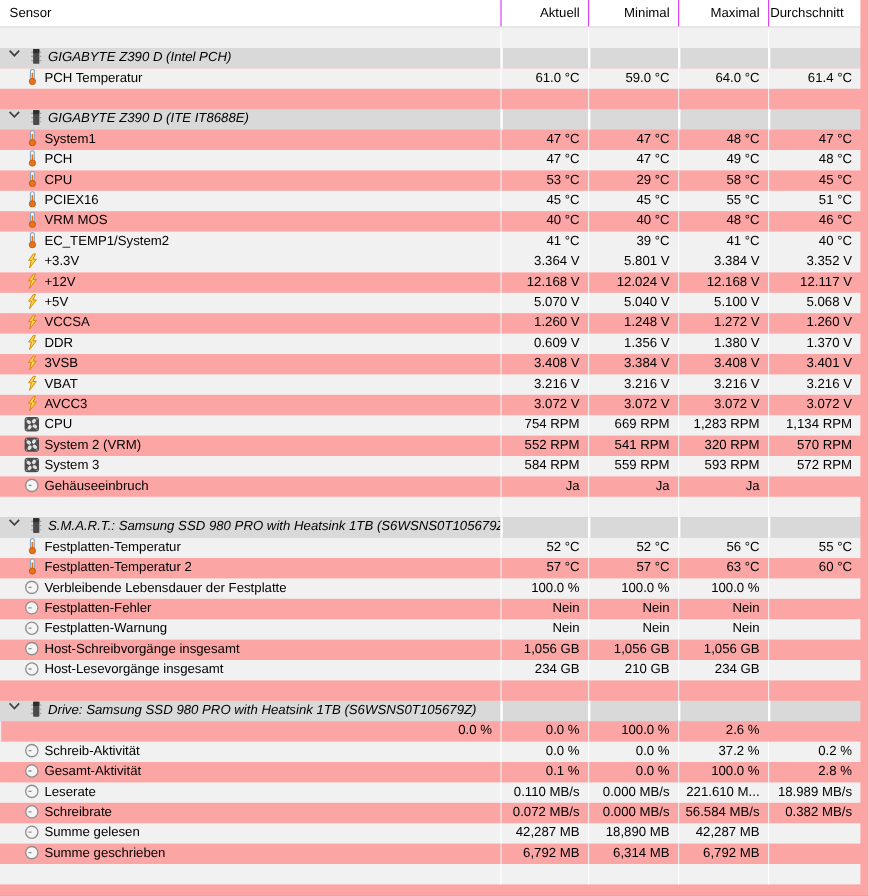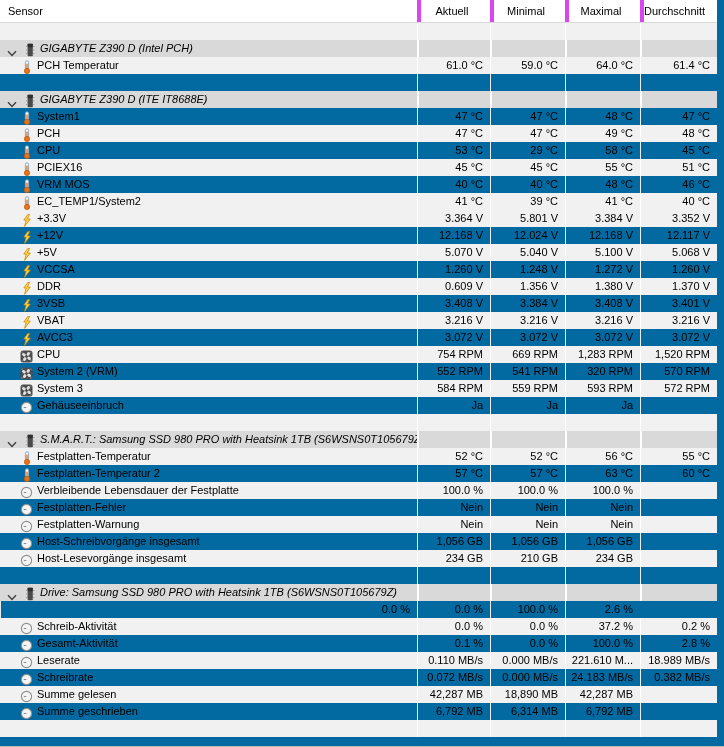--- a/index.html
+++ b/index.html
@@ -1,39 +1,39 @@
 <!DOCTYPE html>
 <html><head>
 <meta charset="utf-8">
 <style>
   html,body{margin:0;padding:0;background:#fff;}
   .app{
-    position:relative;width:724px;height:747px;overflow:hidden;background:#0369a1;
+    position:relative;width:724px;height:747px;overflow:hidden;background:#fca5a5;
     font-family:"Liberation Sans",sans-serif;font-size:11px;color:#000;
     border-bottom:1px solid #b9b9b9;box-sizing:border-box;
   }
   .hdr{
     display:grid;grid-template-columns:417px 73px 75px 75px 77px;
     width:717px;height:23px;line-height:22px;
     border-bottom:1px solid #d9d9d9;box-sizing:border-box;background:#fff;
   }
-  .hdr .hcell{box-sizing:border-box;border-left:4px solid #d946ef;text-align:center;padding-right:7px;}
+  .hdr .hcell{box-sizing:border-box;border-left:1px solid #d946ef;text-align:right;padding-right:7px;}
   .hdr .hcell.first{border-left:none;text-align:left;padding-left:8px;}
   .hdr .hcell.last{padding-right:14px;}
   .row{
     display:grid;grid-template-columns:417px 73px 75px 75px 77px;
     width:717px;height:17px;line-height:17px;
   }
   .row.stripe{background:#f1f1f1;}
   .row.group{background:#d9d9d9;}
   .val{box-sizing:border-box;text-align:right;padding-right:7px;border-left:1px solid transparent;white-space:nowrap;overflow:hidden;}
   .row.stripe .val{border-left-color:#ffffff;}
   .row.plain .val{border-left-color:#ececec;}
   .row.group .val{border-left:2px solid #ffffff;}
-  .name{display:flex;align-items:flex-end;box-sizing:border-box;padding-left:20px;white-space:nowrap;overflow:hidden;}
+  .name{display:flex;align-items:flex-start;box-sizing:border-box;padding-left:20px;white-space:nowrap;overflow:hidden;}
   .row.group .name{padding-left:7px;}
   .name .ic{display:inline-flex;align-items:center;justify-content:center;width:13px;height:14px;margin-right:4px;flex:0 0 auto;}
   .name .chev{width:11px;height:8px;margin-right:5px;flex:0 0 auto;display:inline-flex;align-items:center;}
   .glabel{font-style:italic;}
 </style>
 </head>
 <body>
 
 <div class="app">
   <div class="hdr">
@@ -356,21 +356,21 @@
                 <circle cx="2.1" cy="10.9" r="0.7"></circle>
                 <circle cx="10.9" cy="10.9" r="0.7"></circle>
               </g>
             </svg>
           </span>
           <span>CPU</span>
         </div>
         <div class="val">754 RPM</div>
         <div class="val">669 RPM</div>
         <div class="val">1,283 RPM</div>
-        <div class="val">1,520 RPM</div>
+        <div class="val">1,134 RPM</div>
       </div>
       <div class="row plain">
         <div class="name">
           <span class="ic">
             <svg width="13" height="13" viewBox="0 0 13 13">
               <rect x="0.5" y="0.5" width="12" height="12" rx="2.5" fill="#4d4d4d"></rect>
               <g fill="#e0e0e0">
                 <ellipse cx="6.5" cy="3.4" rx="1.5" ry="2.1" transform="rotate(35 6.5 6.5)"></ellipse>
                 <ellipse cx="6.5" cy="3.4" rx="1.5" ry="2.1" transform="rotate(125 6.5 6.5)"></ellipse>
                 <ellipse cx="6.5" cy="3.4" rx="1.5" ry="2.1" transform="rotate(215 6.5 6.5)"></ellipse>
@@ -667,21 +667,21 @@
           <span class="ic">
             <svg width="13" height="13" viewBox="0 0 13 13">
               <circle cx="6.5" cy="6.5" r="5.1" fill="#f5f5f5" stroke="#8f8f8f" stroke-width="1.1"></circle>
               <line x1="3.7" y1="6.5" x2="6.3" y2="6.5" stroke="#8f8f8f" stroke-width="1.1"></line>
             </svg>
           </span>
           <span>Schreibrate</span>
         </div>
         <div class="val">0.072 MB/s</div>
         <div class="val">0.000 MB/s</div>
-        <div class="val">24.183 MB/s</div>
+        <div class="val">56.584 MB/s</div>
         <div class="val">0.382 MB/s</div>
       </div>
       <div class="row stripe">
         <div class="name">
           <span class="ic">
             <svg width="13" height="13" viewBox="0 0 13 13">
               <circle cx="6.5" cy="6.5" r="5.1" fill="#f5f5f5" stroke="#8f8f8f" stroke-width="1.1"></circle>
               <line x1="3.7" y1="6.5" x2="6.3" y2="6.5" stroke="#8f8f8f" stroke-width="1.1"></line>
             </svg>
           </span>

